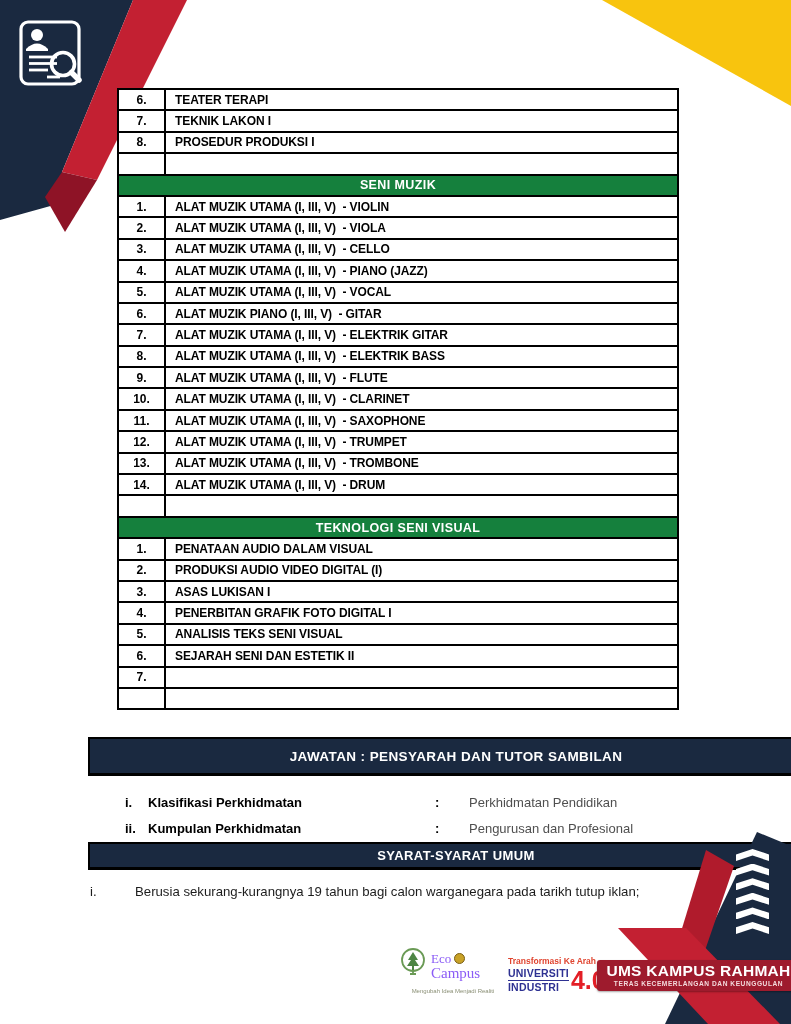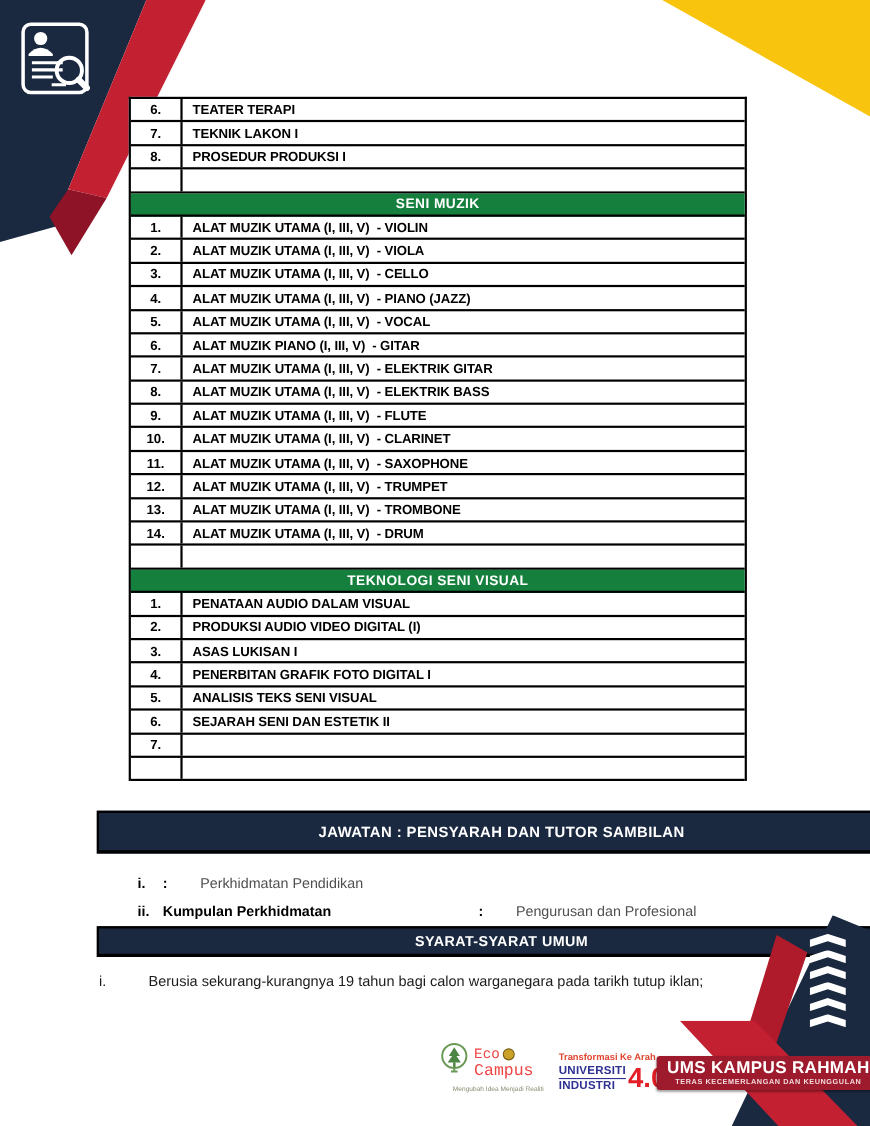--- a/index.html
+++ b/index.html
@@ -45,21 +45,21 @@
 
   
   .requirements{position:absolute;left:90px;top:884px;width:600px;}
   .req-row{display:flex;font-size:13.2px;color:#1c1c1c;}
   .req-index{width:45px;flex:0 0 45px;}
   .req-text{flex:1;}
 
   
   .eco-logo{position:absolute;left:397px;top:946px;width:112px;}
   .eco-top{display:flex;align-items:flex-start;}
-  .eco-text{font-family:Liberation Mono, monospace;color:#ef4444;line-height:1;margin-left:2px;margin-top:6px;}
+  .eco-text{font-family:Liberation Serif, serif;color:#8b5cf6;line-height:1;margin-left:2px;margin-top:6px;}
   .eco-line1{font-size:13px;display:flex;align-items:center;gap:3px;}
   .eco-seal{width:9px;height:9px;border-radius:50%;background:#c9a227;border:1px solid #7a5f16;display:inline-block;}
   .eco-line2{font-size:15px;margin-top:1px;}
   .eco-tagline{font-size:6px;color:#8a8f75;margin-top:4px;text-align:center;width:100%;}
 
   .ind-logo{position:absolute;left:508px;top:957px;width:92px;line-height:1;}
   .ind-top{color:#e04530;font-size:8.5px;font-weight:bold;margin-bottom:2px;}
   .ind-row{display:flex;align-items:center;}
   .ind-col{display:flex;flex-direction:column;}
   .ind-universiti{color:#2e3192;font-weight:bold;font-size:10.5px;letter-spacing:0.2px;border-bottom:1.5px solid #2e3192;padding-bottom:1px;}
@@ -223,20 +223,21 @@
     </div>
     </div>
 
   <div class="navy-bar position-bar">
     <span>JAWATAN : PENSYARAH DAN TUTOR SAMBILAN</span>
   </div>
 
   <div class="classification">
       <div class="cls-row">
       <span class="cls-index">i.</span>
+      <span class="cls-label">Klasifikasi Perkhidmatan</span>
       <span class="cls-colon">:</span>
       <span class="cls-value">Perkhidmatan Pendidikan</span>
     </div>
       <div class="cls-row">
       <span class="cls-index">ii.</span>
       <span class="cls-label">Kumpulan Perkhidmatan</span>
       <span class="cls-colon">:</span>
       <span class="cls-value">Pengurusan dan Profesional</span>
     </div>
     </div>

